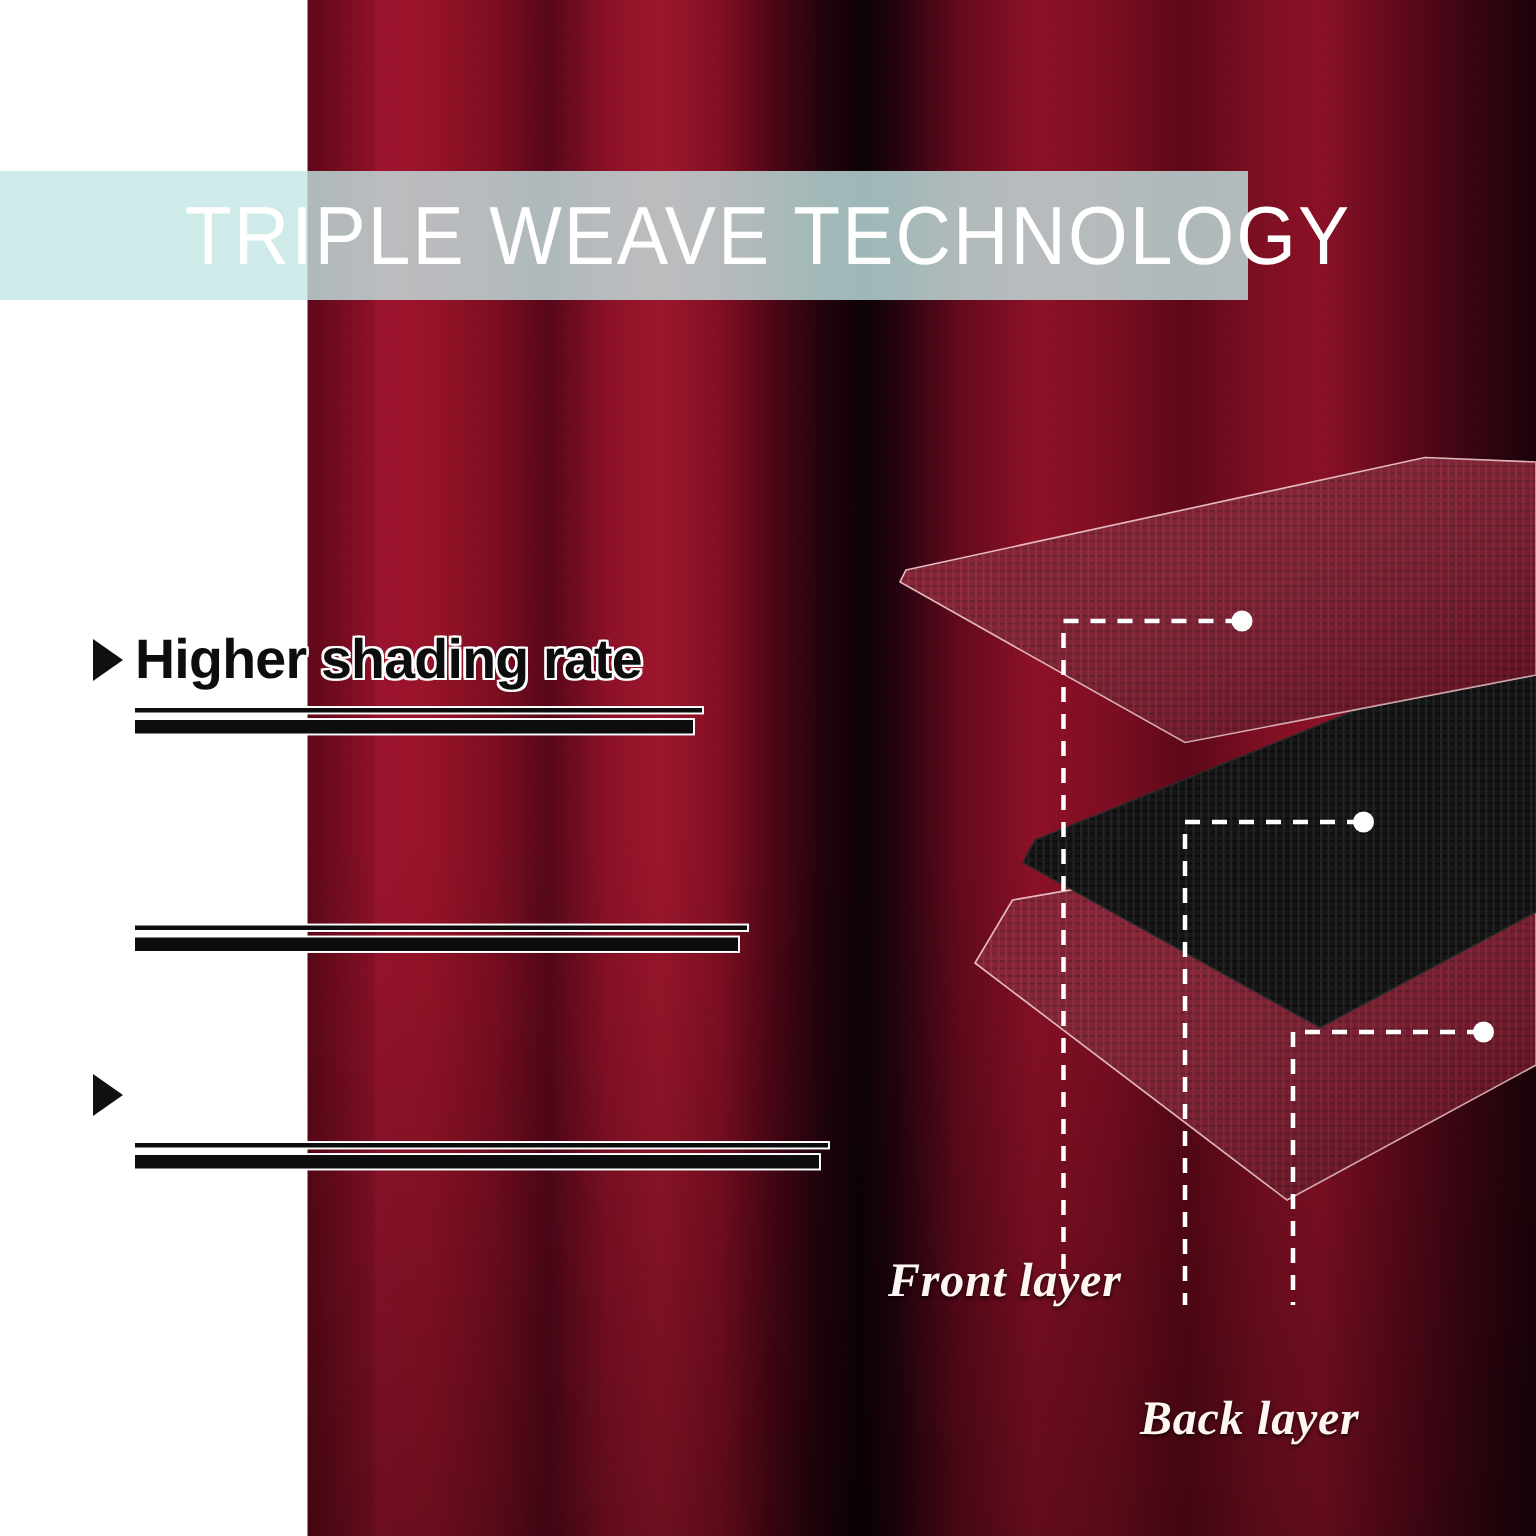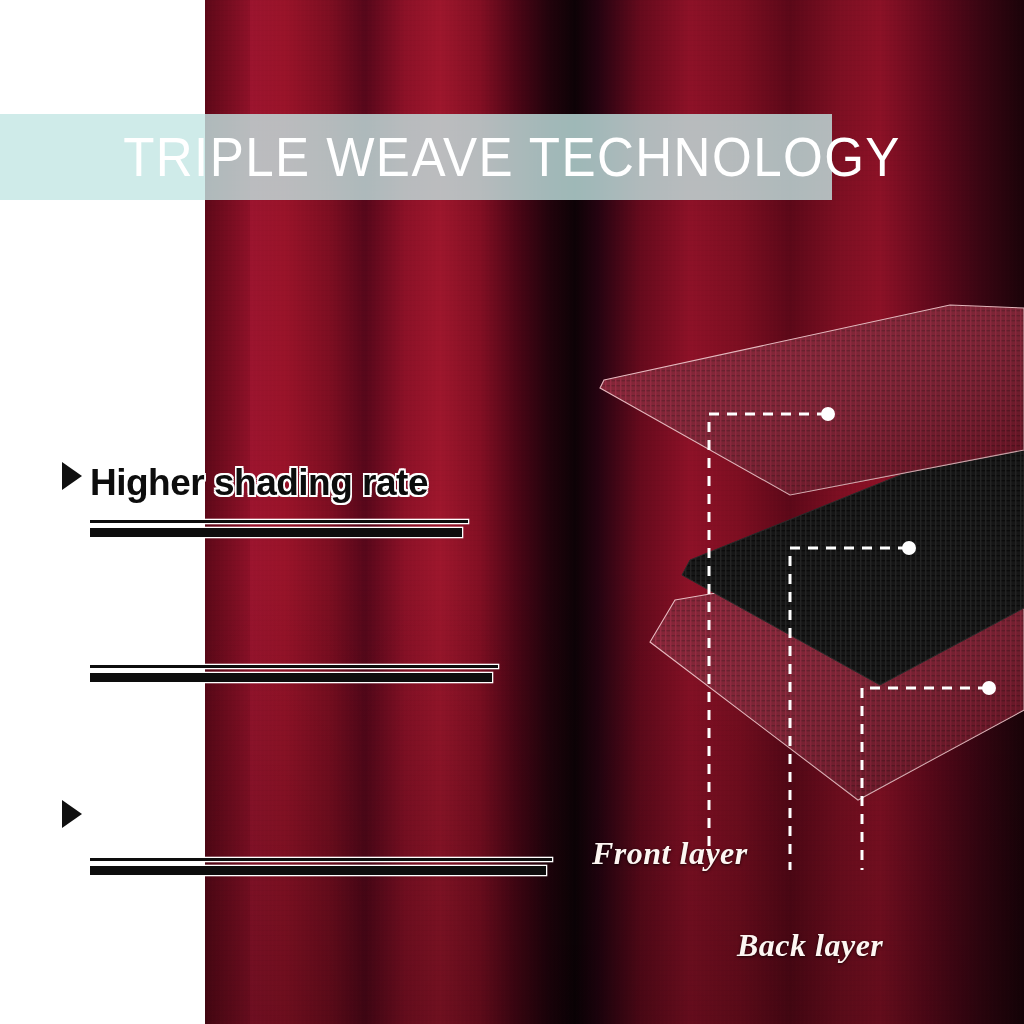--- a/index.html
+++ b/index.html
@@ -56,21 +56,21 @@
   .banner-title{position:absolute;left:0;top:0;width:1024px;height:86px;
     display:flex;align-items:center;justify-content:center;
     color:#ffffff;font-size:55px;line-height:1;font-weight:500;
     letter-spacing:1.5px;white-space:nowrap;
     transform:scaleX(.93);transform-origin:center;
     font-family:"Liberation Sans Narrow","Liberation Sans",sans-serif;}
 
   
   .features{position:absolute;left:62px;top:414px;width:620px;}
   .feature{position:relative;height:145px;}
-  .feature-head{display:flex;align-items:flex-start;height:52px;margin-top:48px;}
+  .feature-head{display:flex;align-items:center;height:52px;}
   .tri{width:0;height:0;flex:0 0 auto;
     border-top:14px solid transparent;border-bottom:14px solid transparent;
     border-left:20px solid #101010;margin-right:8px;}
   .ftxt{font-size:37px;font-weight:700;letter-spacing:-.5px;white-space:nowrap;
         color:#0d0d0d;
         text-shadow:
           -1.6px -1.6px 0 #fff, 1.6px -1.6px 0 #fff,
           -1.6px  1.6px 0 #fff, 1.6px  1.6px 0 #fff,
           -1.6px 0 0 #fff, 1.6px 0 0 #fff,
           0 -1.6px 0 #fff, 0 1.6px 0 #fff;}
@@ -84,21 +84,21 @@
   .diagram{position:absolute;left:590px;top:290px;width:434px;height:580px;}
   .diagram svg{display:block;}
 
   
   .dlabel{position:absolute;color:#fdf6f2;white-space:nowrap;
     font-family:"Liberation Serif",serif;font-style:italic;font-weight:700;
     font-size:32px;letter-spacing:.5px;
     text-shadow:0 1px 3px rgba(0,0,0,.75);}
   .lab-front{left:592px;top:835px;}
   .lab-yarn{left:678px;top:881px;}
-  .lab-back{left:737px;top:927px;}
+  .lab-back{left:760px;top:927px;}
 </style>
 </head>
 <body>
 
 <div id="stage">
 
   <div class="curtain"></div>
   <div class="curtain-grain"></div>
 
   <div class="white-panel"></div>

